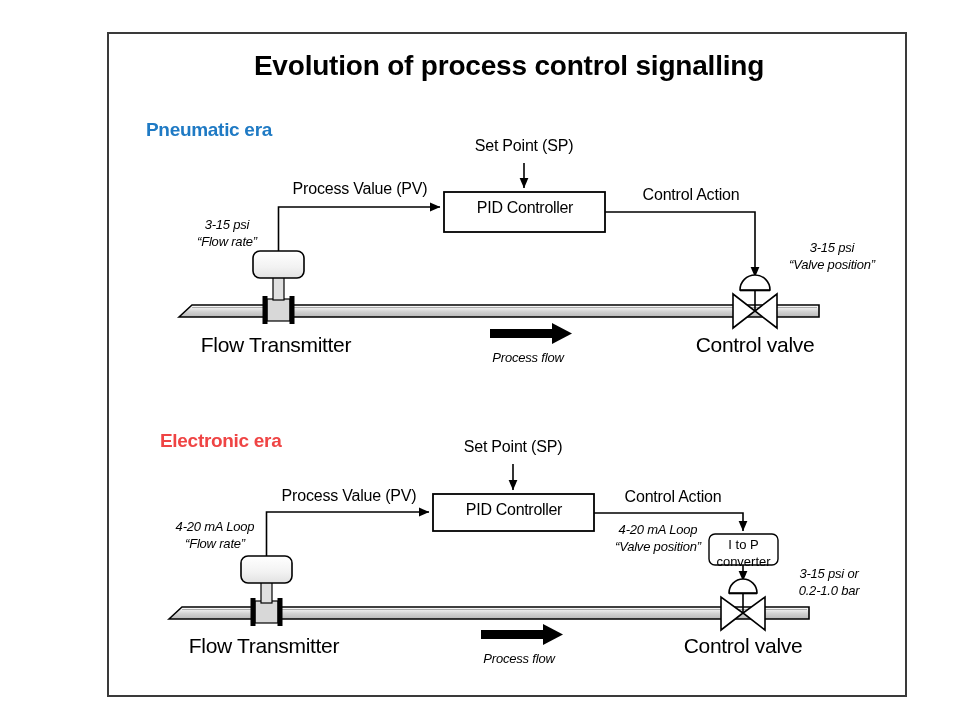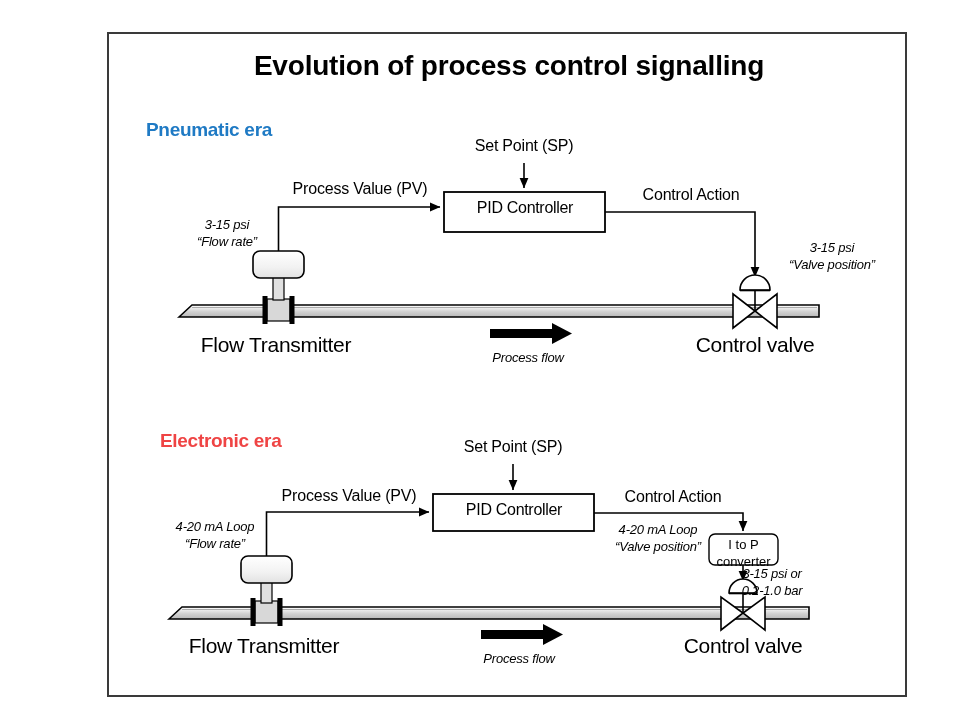--- a/index.html
+++ b/index.html
@@ -238,21 +238,21 @@
   <div class="lbl-ital ctr" style="left:629px; top:521px;">
     <div>4-20 mA Loop</div>
     <div>“Valve position”</div>
   </div>
 
   <div class="boxtext ctr" style="left:714.5px; top:537px;">
     <div>I to P</div>
     <div>converter</div>
   </div>
 
-  <div class="lbl-ital ctr" style="left:743px; top:565px;">
+  <div class="lbl-ital ctr" style="left:800px; top:565px;">
     <div>3-15 psi or</div>
     <div>0.2-1.0 bar</div>
   </div>
 
   <div class="big ctr" style="left:235px; top:634px;">Flow Transmitter</div>
 
   <div class="big ctr" style="left:714px; top:634px;">Control valve</div>
 
   <div class="lbl-ital ctr" style="left:490px; top:650px;">Process flow</div>
 

